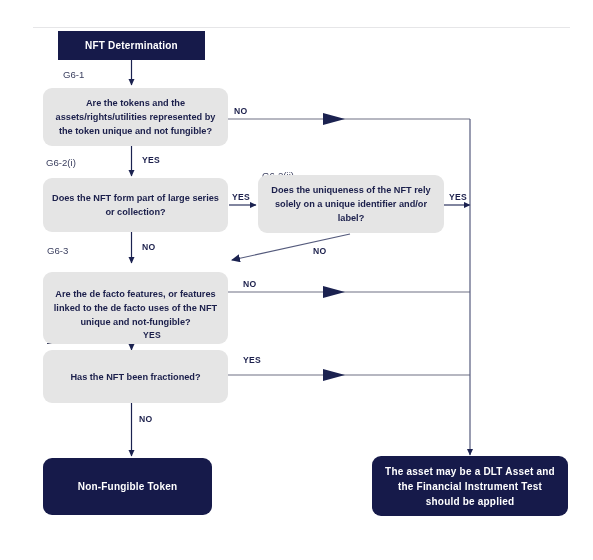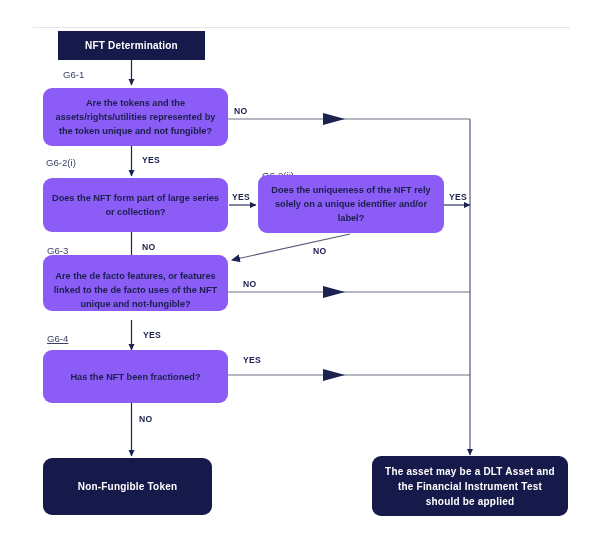--- a/index.html
+++ b/index.html
@@ -30,21 +30,21 @@
     justify-content: center;
     text-align: center;
   }
   .node-text {
     display: block;
     width: 100%;
     padding: 0 8px;
     box-sizing: border-box;
   }
   .decision {
-    background: #8b5cf6;
+    background: #e5e5e5;
     border-radius: 9px;
   }
   .decision .node-text {
     color: #1b1f4b;
     font-size: 9.2px;
     font-weight: bold;
     line-height: 14px;
   }
   .terminal {
     background: #161a4a;
@@ -147,21 +147,21 @@
   </div>
 
   <div class="node decision" style="left:43px; top:178px; width:185px; height:54px;justify-content:center;">
     <span class="node-text">Does the NFT form part of large series or collection?</span>
   </div>
 
   <div class="node decision" style="left:258px; top:175px; width:186px; height:58px;justify-content:flex-end;">
     <span class="node-text">Does the uniqueness of the NFT rely solely on a unique identifier and/or label?</span>
   </div>
 
-  <div class="node decision" style="left:43px; top:255px; width:185px; height:56px;align-items:flex-end;">
+  <div class="node decision" style="left:43px; top:272px; width:185px; height:72px;">
     <span class="node-text">Are the de facto features, or features linked to the de facto uses of the NFT unique and not-fungible?</span>
   </div>
 
   <div class="node decision" style="left:43px; top:350px; width:185px; height:53px;">
     <span class="node-text">Has the NFT been fractioned?</span>
   </div>
 
   <div class="node terminal" style="left:43px; top:458px; width:169px; height:57px;">
     <span class="node-text">Non-Fungible  Token</span>
   </div>

